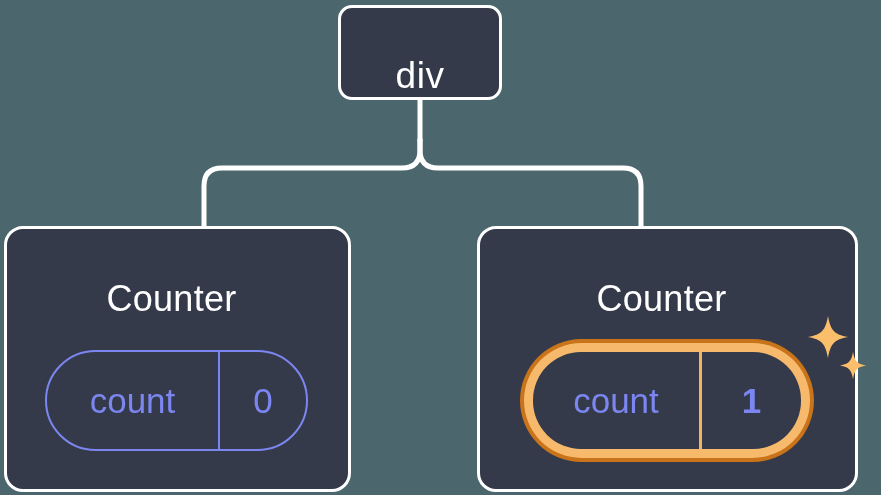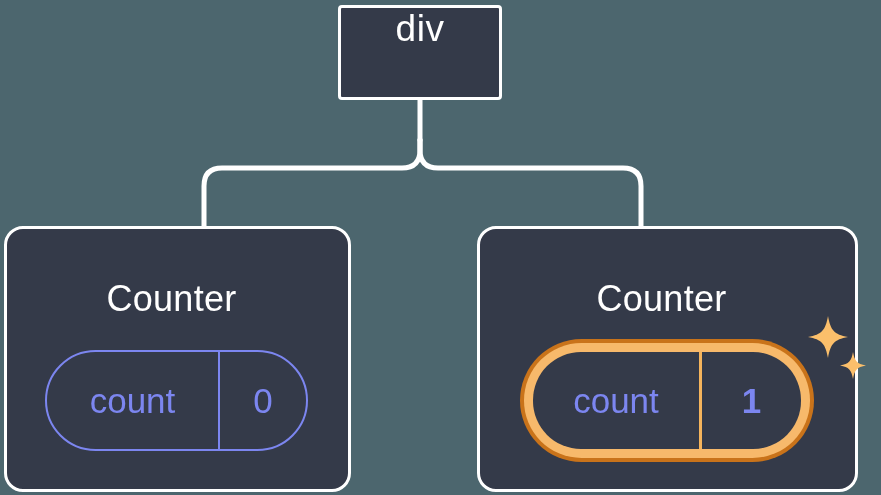--- a/index.html
+++ b/index.html
@@ -30,24 +30,24 @@
 
   
   .node-root {
     position: absolute;
     left: 338px;
     top: 5px;
     width: 164px;
     height: 95px;
     background: #343a49;
     border: 3px solid #ffffff;
-    border-radius: 4px;
-    box-sizing: border-box;
-    display: flex;
-    align-items: flex-start;
+    border-radius: 14px;
+    box-sizing: border-box;
+    display: flex;
+    align-items: flex-end;
     justify-content: center;
   }
   .node-root-label {
     color: #ffffff;
     font-size: 37px;
     letter-spacing: 0.5px;
   }
 
   
   .card {

